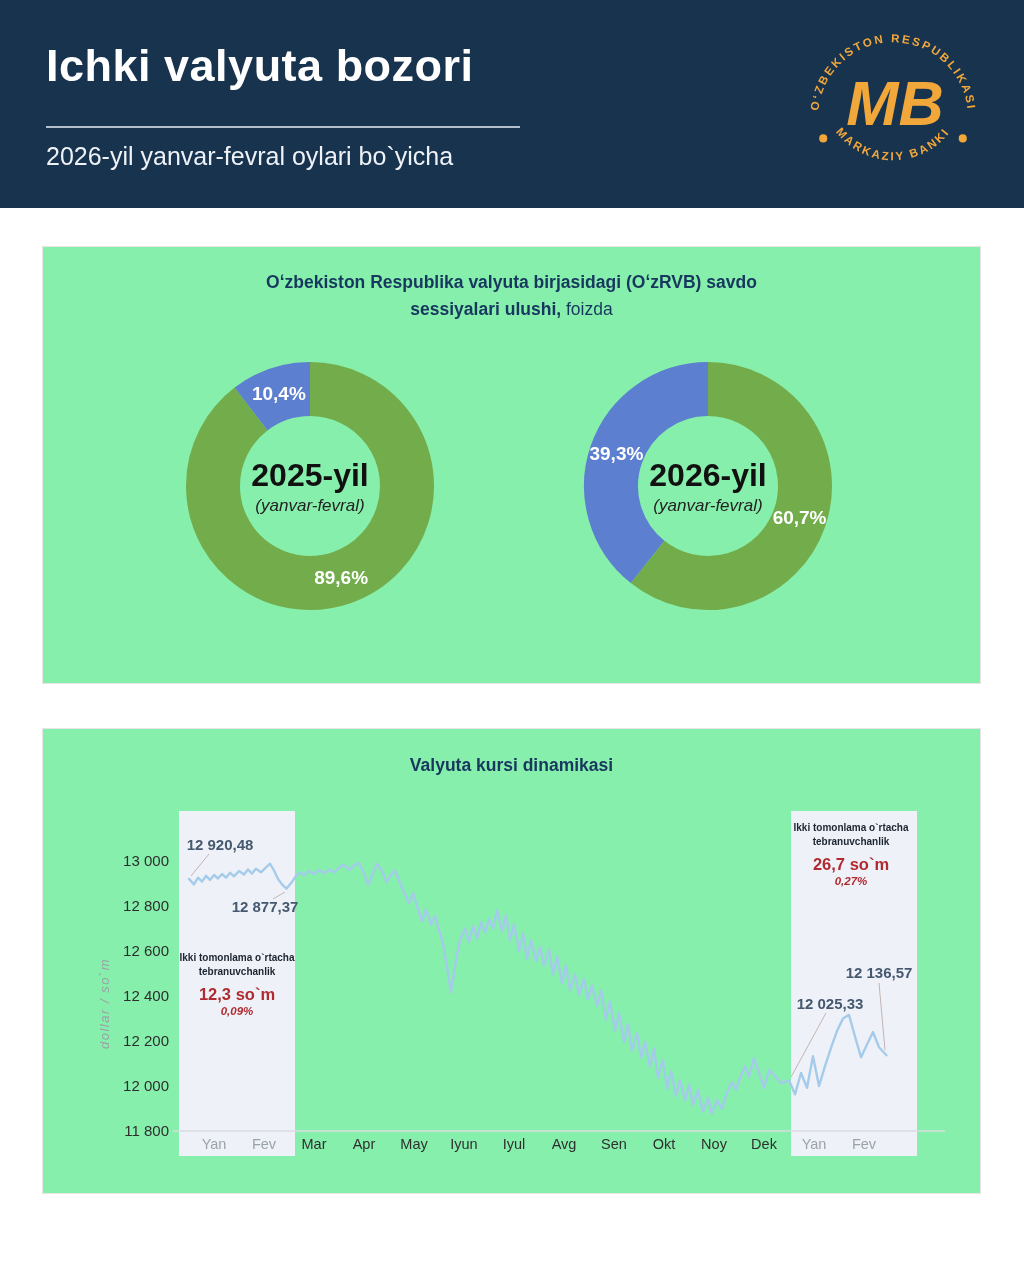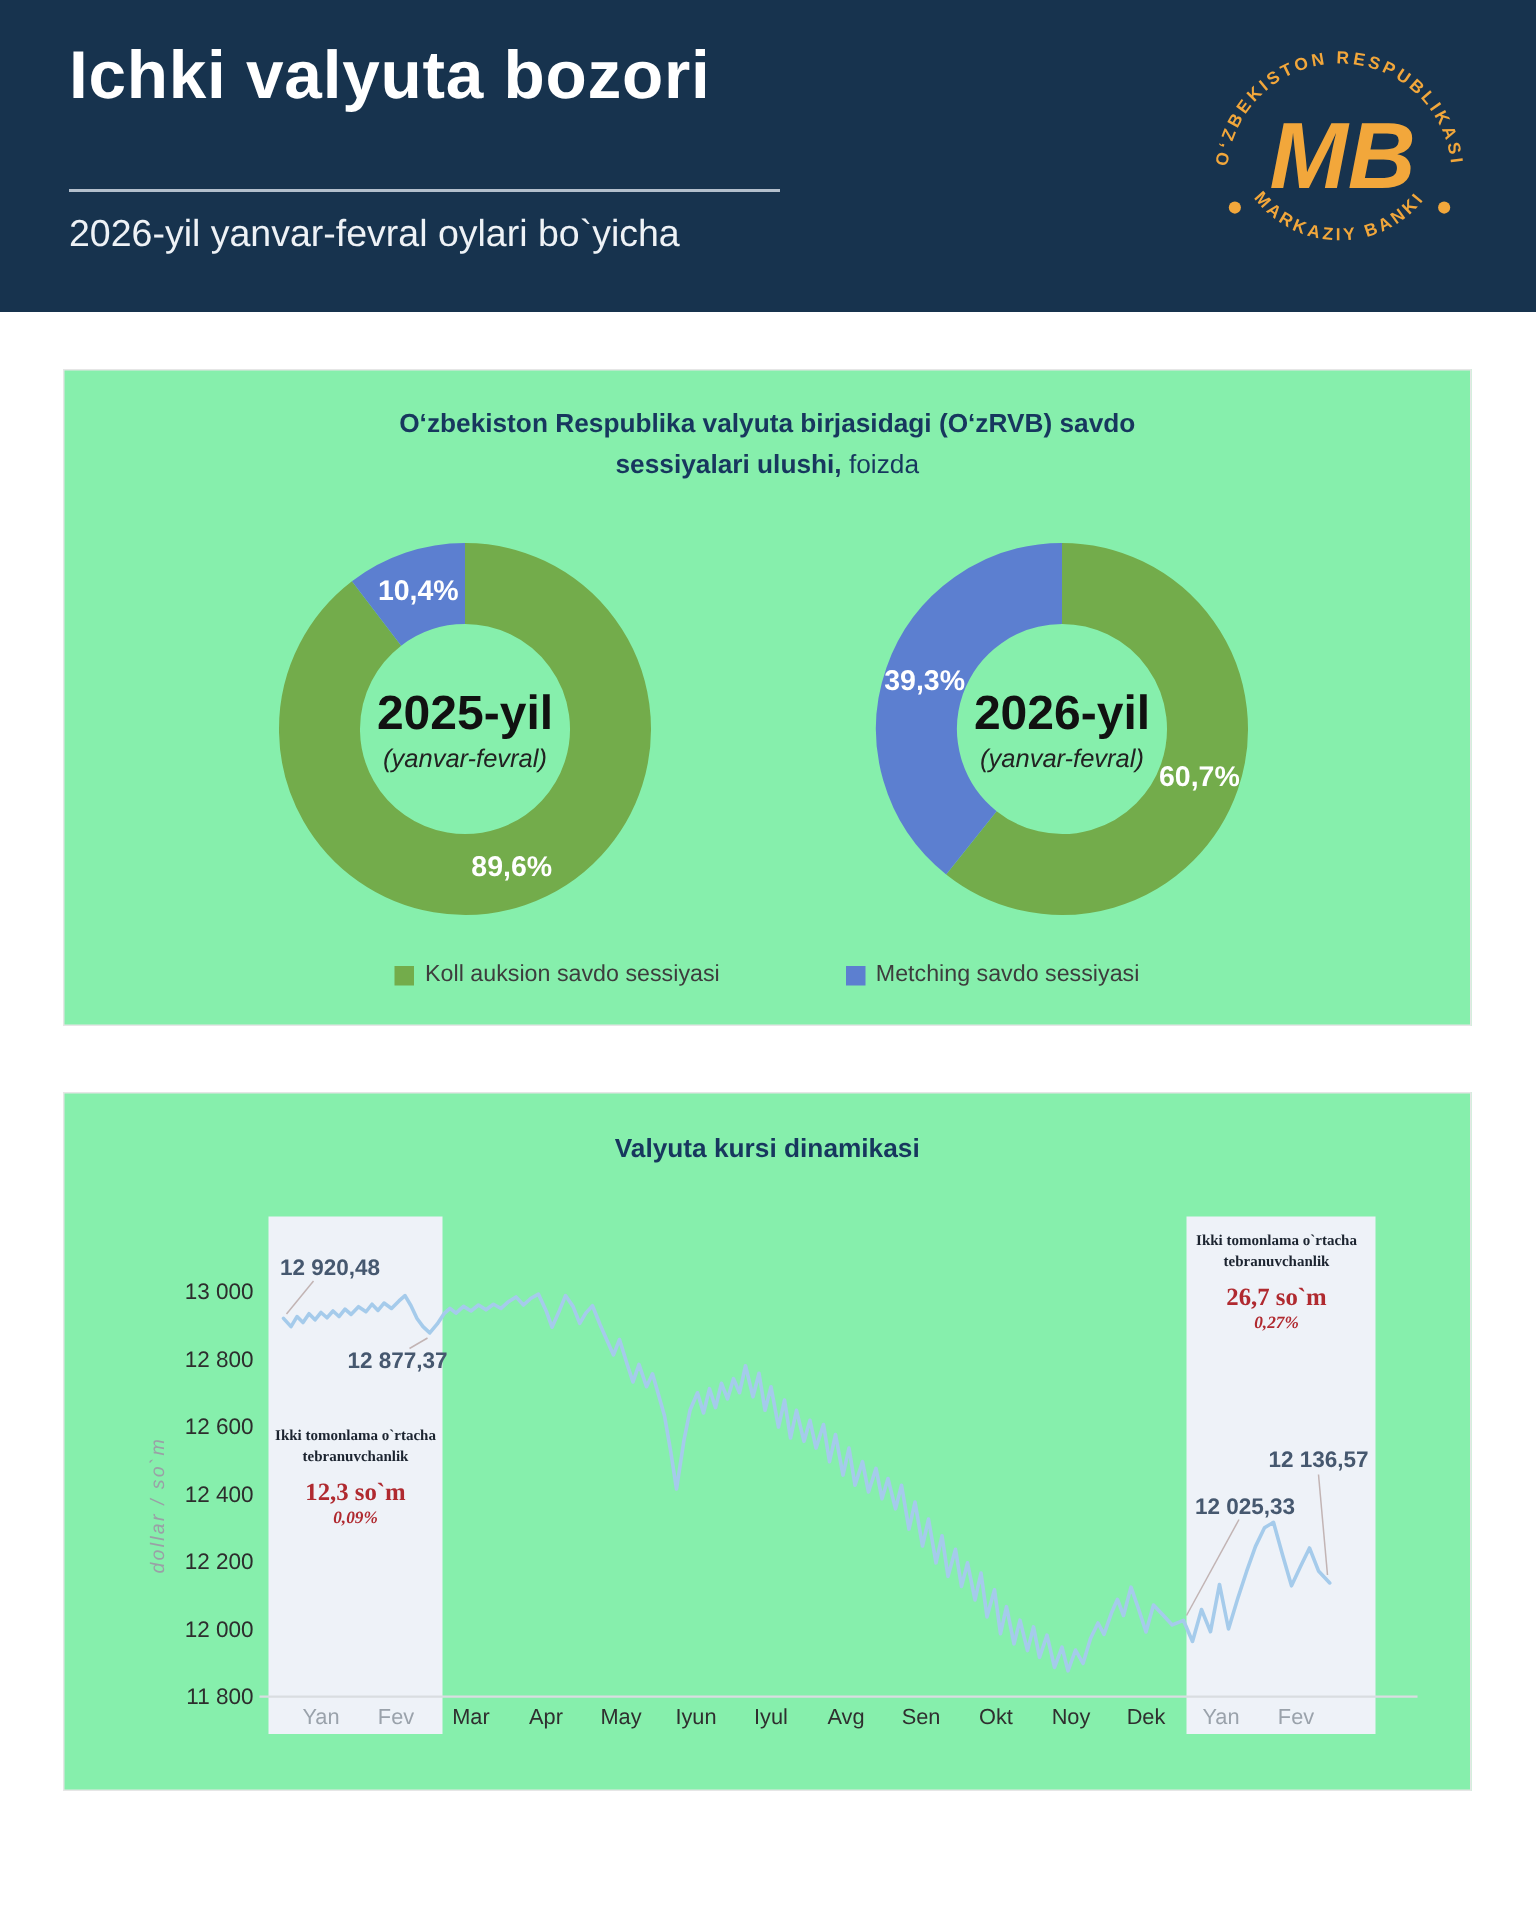--- a/index.html
+++ b/index.html
@@ -1,21 +1,21 @@
 <!DOCTYPE html>
 <html><head>
 <meta charset="utf-8">
 <style>
   * { margin:0; padding:0; box-sizing:border-box; }
   html,body { width:1024px; height:1280px; background:#ffffff;
               font-family:"Liberation Sans", sans-serif; overflow:hidden; }
 
   
   .header { position:relative; width:1024px; height:208px; background:#17334e; }
-  .header h1 { position:absolute; left:46px; top:24px; color:#ffffff;
+  .header h1 { position:absolute; left:46px; top:40px; color:#ffffff;
                font-size:45px; font-weight:bold; letter-spacing:.5px; }
   .title-rule { position:absolute; left:46px; top:126px; width:474px; height:2px;
                 background:#cfd8e3; opacity:.85; }
   .subtitle { position:absolute; left:46px; top:142px; color:#eef2f6; font-size:25px; }
   .logo { position:absolute; right:40px; top:12px; width:182px; height:182px; }
   .logo-arc { font-size:11.5px; font-weight:bold; letter-spacing:2.2px; fill:#f2a73b; }
   .logo-mono { font-size:62px; font-weight:800; font-style:italic; fill:#f2a73b; }
 
   
   .card { position:relative; width:939px; margin-left:42px; background:#86efac;
@@ -46,21 +46,21 @@
   
   .chart-wrap { position:absolute; left:30px; top:72px; width:880px; height:390px; }
   .chart-wrap svg { position:absolute; left:0; top:0;
                     font-family:"Liberation Sans", sans-serif; }
   .ytick { font-size:15px; fill:#2d2d2d; }
   .xtick { font-size:14.5px; fill:#2f2f2f; }
   .xtick-muted { font-size:14.5px; fill:#9aa2ab; }
   .axis-name { font-size:13px; font-style:italic; fill:#9aa0a6; letter-spacing:1.5px; }
   .ptlabel { font-size:15px; font-weight:bold; fill:#46586f; }
 
-  .volnote { position:absolute; text-align:center;font-family:Liberation Serif, serif; }
+  .volnote { position:absolute; text-align:center; }
   #vol0 { left:97px;  top:150px; width:134px; }
   #vol1 { left:710px; top:20px;  width:136px; }
   .volnote .t { font-size:10px; font-weight:bold; color:#1c2430; line-height:1.4;
                 white-space:nowrap; }
   .volnote .v { font-size:16.5px; font-weight:bold; color:#b02a30; margin-top:6px; }
   .volnote .p { font-size:11.5px; font-weight:bold; font-style:italic; color:#b02a30;
                 margin-top:1px; }
 </style>
 </head>
 <body>
@@ -113,30 +113,20 @@
         <path d="M 74.58958529265311 210.89190862592906 A 97 97 0 0 1 134.99999999999997 38" stroke="#5c7fd0" stroke-width="54" fill="none"></path>
         <text x="226.57105202168182" y="172.9959752413087" text-anchor="middle" class="slice-label">60,7%</text>
         <text x="43.42894797831818" y="109.00402475869126" text-anchor="middle" class="slice-label">39,3%</text>
       </svg>
     <div class="pie-center">
       <div class="pc-t">2026-yil</div>
       <div class="pc-s">(yanvar-fevral)</div>
     </div>
   </div>
 
-  <div class="legend">
-    <div class="leg-item">
-      <span class="sq" id="sq0" style="background: rgb(115, 172, 75);"></span>
-      <span>Koll auksion savdo sessiyasi</span>
-    </div>
-    <div class="leg-item">
-      <span class="sq" id="sq1" style="background: rgb(92, 127, 208);"></span>
-      <span>Metching savdo sessiyasi</span>
-    </div>
-  </div>
 </div>
 
 <div class="card card-line">
   <div class="card-title-line">Valyuta kursi dinamikasi</div>
 
   <div class="chart-wrap">
     <svg id="lineChart" width="880" height="390" viewBox="0 0 880 390">
         <rect x="106" y="10" width="116" height="345" fill="#eef2f8"></rect>
         <rect x="718" y="10" width="126" height="345" fill="#eef2f8"></rect>
         <line x1="100" y1="330" x2="872" y2="330" stroke="#d9dde1" stroke-width="1.5"></line>

